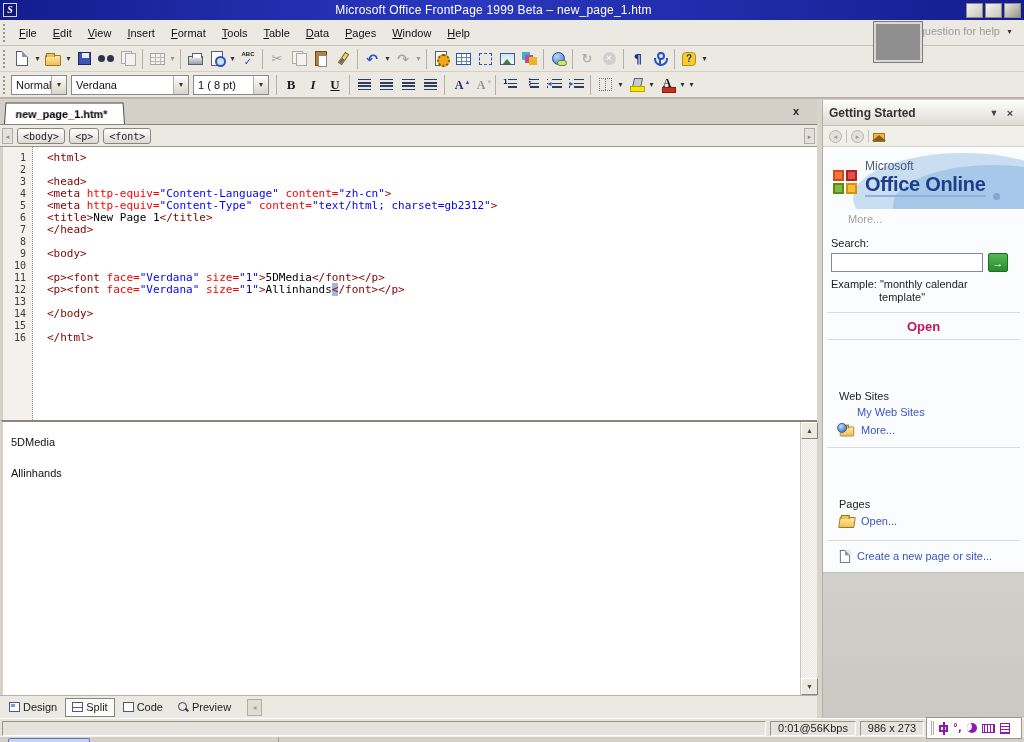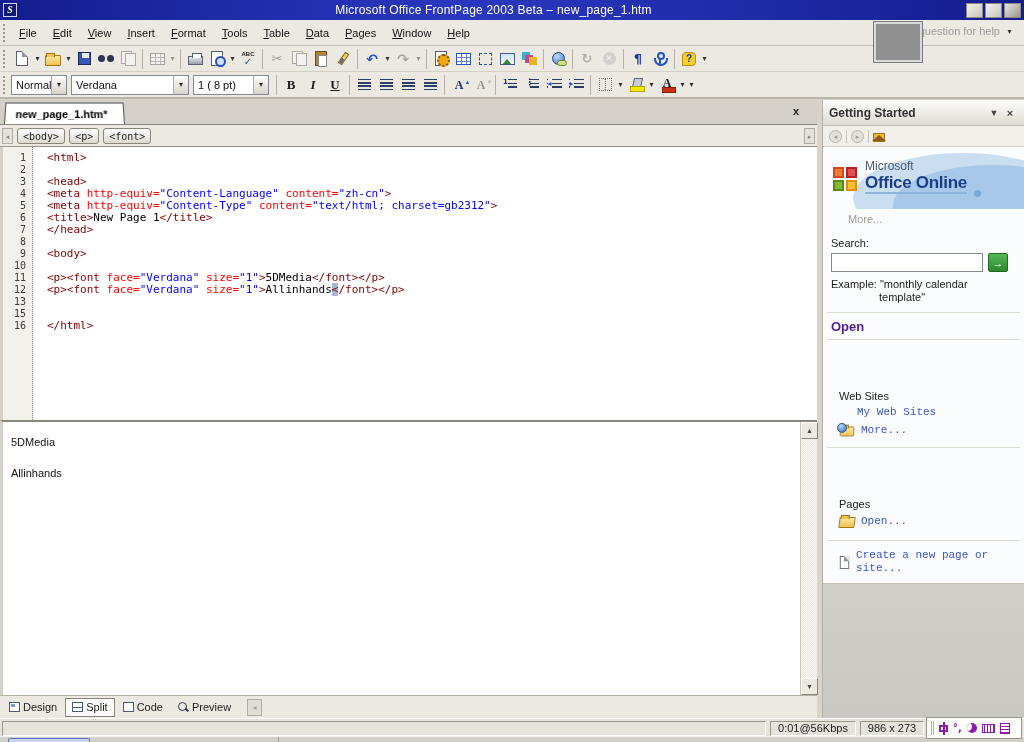--- a/index.html
+++ b/index.html
@@ -171,40 +171,40 @@
   .swoosh1 { width:220px; height:90px; left:30px; top:6px; background:#cadef2; }
   .swoosh2 { width:200px; height:80px; left:70px; top:18px; background:#a8c8ea; }
   .oo-inner { position:absolute; left:10px; top:12px; display:flex; align-items:flex-end; gap:6px; }
   .oo-grid { width:26px; height:26px; display:grid; grid-template-columns:11px 11px; grid-template-rows:11px 11px; gap:2px; }
   .oo-grid i { display:block; border:2px solid; }
   .oo-grid .c1 { border-color:#d84818; background:#f07838; }
   .oo-grid .c2 { border-color:#b82020; background:#e05050; }
   .oo-grid .c3 { border-color:#5a8a18; background:#88b838; }
   .oo-grid .c4 { border-color:#d89010; background:#f8c030; }
   .oo-text .ms { font-size:12px; color:#4a5a70; }
-  .oo-text .on { font-size:17px; font-weight:bold; color:#1c3e86; letter-spacing:-.3px; border-bottom:2px solid #8fb4dc; position:relative; }
+  .oo-text .on { font-size:20px; font-weight:bold; color:#1c3e86; letter-spacing:-.3px; border-bottom:2px solid #8fb4dc; position:relative; }
   .oo-text .on::after { content:""; position:absolute; right:-14px; bottom:-5px; width:7px; height:7px; border-radius:50%; background:#7aa8d8; }
 
   .tp-links { padding:4px 8px 0 8px; }
   .tp-link-row { display:flex; gap:6px; margin-bottom:7px; }
   .ball { flex:0 0 11px; width:11px; height:11px; border-radius:50%; background:radial-gradient(circle at 35% 30%,#8a8a8a,#1a1a1a); color:#fff; font:bold 7px/11px "Liberation Sans",sans-serif; text-align:center; }
   a.tpl { color:#3b54c4; text-decoration:none; font-size:11px; line-height:13px; }
   .more-gray { color:#a0a098; padding:4px 0 2px 25px; }
 
   .searchblk { padding:10px 8px 0 8px; }
   .search-label { color:#222; margin-bottom:4px; }
   .search-row { display:flex; gap:5px; align-items:center; }
   .search-input { width:152px; height:19px; border:1px solid #848a94; background:#fff; font-size:11px; padding:0 3px; }
   .go-btn { width:20px; height:19px; background:linear-gradient(#55b855,#2d8a2d); border:1px solid #1e6a1e; border-radius:2px; color:#fff; font-weight:bold; font-size:11px; text-align:center; line-height:18px; }
   .example { margin:6px 0 8px 0; color:#222; width:170px; padding-left:48px; text-indent:-48px; line-height:13px; }
 
   .tp-div { border-top:1px solid #dedbd2; margin:0 4px; }
-  .open-head { font:bold 13px/16px "Liberation Sans",sans-serif; color:#4c1d95; padding:6px 8px 4px 8px; }
+  .open-head { font:bold 13px/16px "Liberation Sans",sans-serif; color:#be185d; padding:6px 8px 4px 8px;text-align:center; }
   .grp-label { color:#222; padding:6px 0 2px 16px;margin-top:44px; }
-  .tp-item { display:flex; align-items:center; gap:6px; padding:2px 0 2px 16px;font-family:Liberation Mono, monospace; }
+  .tp-item { display:flex; align-items:center; gap:6px; padding:2px 0 2px 16px; }
   .tp-item.indent2 { padding-left:34px; }
   .webfolder { position:relative; }
   .webfolder::after { content:""; position:absolute; left:-4px; top:-5px; width:9px; height:9px; border-radius:50%; background:radial-gradient(circle at 35% 30%,#bcd8f8,#2a62b8); border:1px solid #1c4a90; }
   .openfolder { transform:skewX(-8deg); }
 
   
   .statusbar { position:absolute; left:0; top:718px; width:1024px; height:18px; background:#e6e3dc; border-top:1px solid #fff; }
   .sunken { position:absolute; top:2px; height:15px; border:1px solid; border-color:#9a968c #fff #fff #9a968c; font-size:11px; line-height:13px; color:#222; }
   .sb-main { left:2px; width:764px; }
   .sb-time { left:770px; width:86px; text-align:center; }
@@ -222,21 +222,21 @@
   
   .taskstrip { position:absolute; left:0; top:736px; width:1024px; height:6px; background:#d4d0c8; border-top:1px solid #f4f2ee; }
   .taskstrip .tbtn { position:absolute; left:8px; top:1px; width:82px; height:5px; background:#c6d4f2; border:1px solid #5a74c8; border-bottom:none; border-radius:2px 2px 0 0; }
   .taskstrip .vline { position:absolute; left:278px; top:0; width:1px; height:6px; background:#a09c94; }
 </style>
 </head>
 <body>
 
 <div class="titlebar">
   <span class="app-icon">S</span>
-  <span class="title-text">Microsoft Office FrontPage 2003 Beta – new_page_1.htm</span>
+  <span class="title-text">Microsoft Office FrontPage 1999 Beta – new_page_1.htm</span>
   <span class="winbtns">
     <span class="winbtn"></span>
     <span class="winbtn"></span>
     <span class="winbtn last"></span>
   </span>
 </div>
 
 <div class="menubar">
   <span class="grip"></span>
   <ul class="menu-items">
@@ -492,20 +492,24 @@
           <span class="ln">11</span>
           <span class="ct"><span class="tk-t">&lt;p&gt;&lt;font </span><span class="tk-a">face=</span><span class="tk-v">"Verdana"</span><span class="tk-x"> </span><span class="tk-a">size=</span><span class="tk-v">"1"</span><span class="tk-t">&gt;</span><span class="tk-x">5DMedia</span><span class="tk-t">&lt;/font&gt;&lt;/p&gt;</span></span>
         </div>
         <div class="crow">
           <span class="ln">12</span>
           <span class="ct"><span class="tk-t">&lt;p&gt;&lt;font </span><span class="tk-a">face=</span><span class="tk-v">"Verdana"</span><span class="tk-x"> </span><span class="tk-a">size=</span><span class="tk-v">"1"</span><span class="tk-t">&gt;</span><span class="tk-x">Allinhands</span><span class="tk-h">&lt;</span><span class="tk-t">/font&gt;&lt;/p&gt;</span></span>
         </div>
         <div class="crow">
           <span class="ln">13</span>
           <span class="ct"></span>
+        </div>
+        <div class="crow">
+          <span class="ln">14</span>
+          <span class="ct"><span class="tk-t">&lt;/body&gt;</span></span>
         </div>
         <div class="crow">
           <span class="ln">15</span>
           <span class="ct"></span>
         </div>
         <div class="crow">
           <span class="ln">16</span>
           <span class="ct"><span class="tk-t">&lt;/html&gt;</span></span>
         </div>
       </div>

